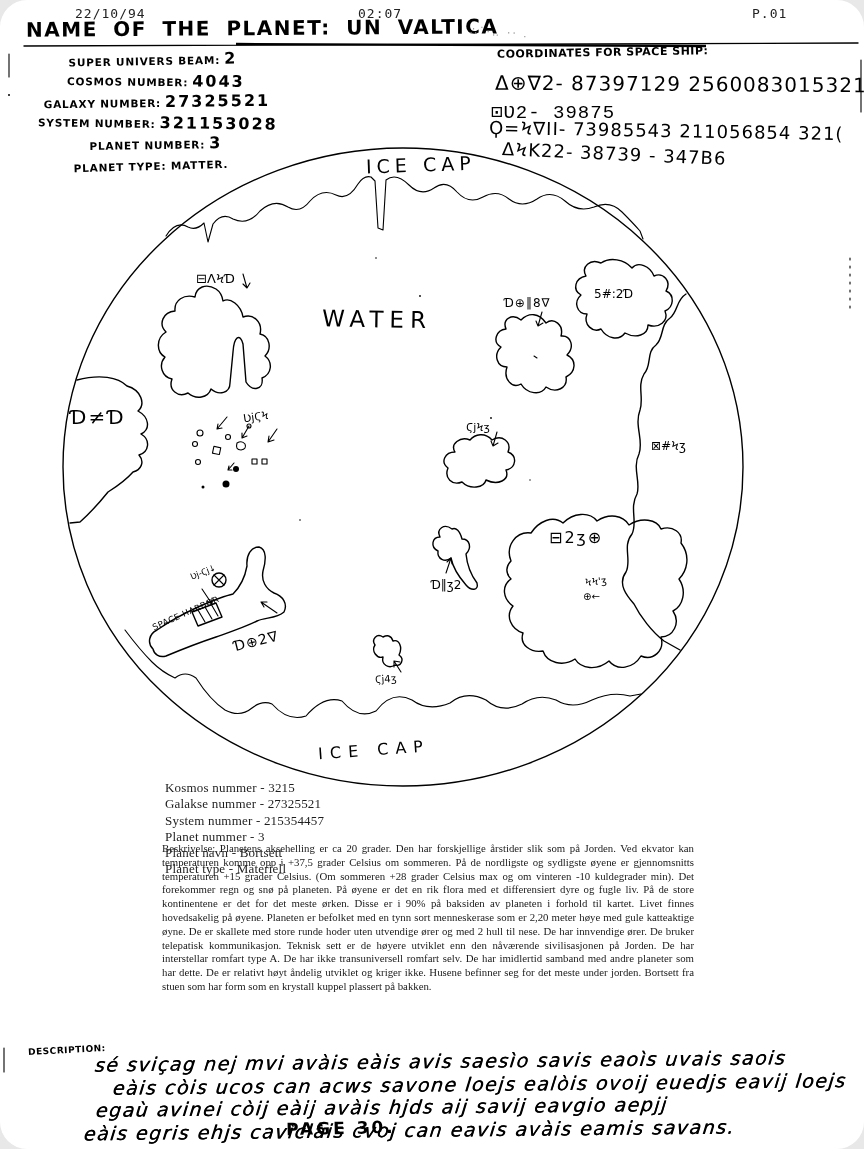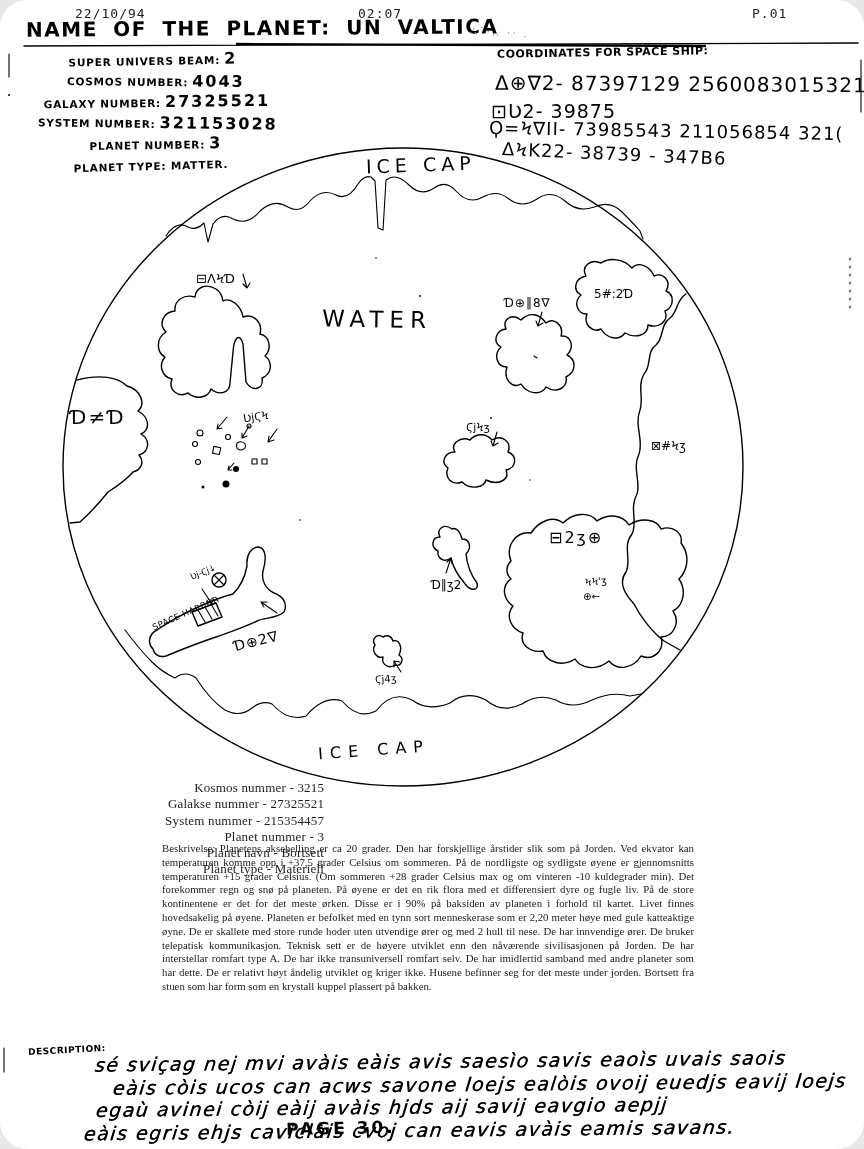--- a/index.html
+++ b/index.html
@@ -18,25 +18,25 @@
   .note-line:nth-child(1){transform:rotate(-1deg);}
   .note-line:nth-child(2){transform:rotate(0.6deg);margin-left:6px;}
   .note-line:nth-child(3){transform:rotate(-0.6deg);margin-left:8px;}
   .note-line:nth-child(4){transform:rotate(0.8deg);margin-left:10px;}
   .note-line:nth-child(5){transform:rotate(-0.8deg);margin-left:6px;}
   .note-line:nth-child(6){transform:rotate(-1.6deg);}
   
   .coords-heading{left:497px;top:46px;font-size:11px;letter-spacing:0.5px;font-weight:600;transform:rotate(-1deg);white-space:nowrap;}
   .coord{white-space:nowrap;font-weight:500;letter-spacing:1px;}
   .c1{left:495px;top:72px;font-size:20px;transform:rotate(0.4deg);}
-  .c2{left:491px;top:100px;font-size:19px;}
+  .c2{left:491px;top:100px;font-size:19px;font-family:Liberation Mono, monospace;}
   .c3{left:489px;top:120px;font-size:18px;transform:rotate(1deg);}
   .c4{left:502px;top:143px;font-size:18px;transform:rotate(2.5deg);}
   
-  .info{left:165px;top:780px;font-size:13px;line-height:16.3px;letter-spacing:0.2px;color:#1d1d1d;text-align:right;}
+  .info{left:165px;top:780px;font-size:13px;line-height:16.3px;letter-spacing:0.2px;color:#1d1d1d;}
   
   .desc{left:162px;top:842px;width:532px;font-size:10.8px;line-height:13.8px;text-align:justify;color:#1a1a1a;}
   
   .footer-label{left:28px;top:1045px;font-size:9px;font-weight:700;letter-spacing:0.5px;transform:rotate(-3deg);}
   .scribble{font-family:"DejaVu Sans",sans-serif;font-style:italic;font-size:19px;letter-spacing:1.5px;
             white-space:nowrap;transform:rotate(-0.6deg) skewX(-7deg);color:#000;text-shadow:0.4px 0 0 #000;}
   .s1{left:95px;top:1050px;}
   .s2{left:113px;top:1073px;}
   .s3{left:96px;top:1096px;}
   .s4{left:84px;top:1119px;}

